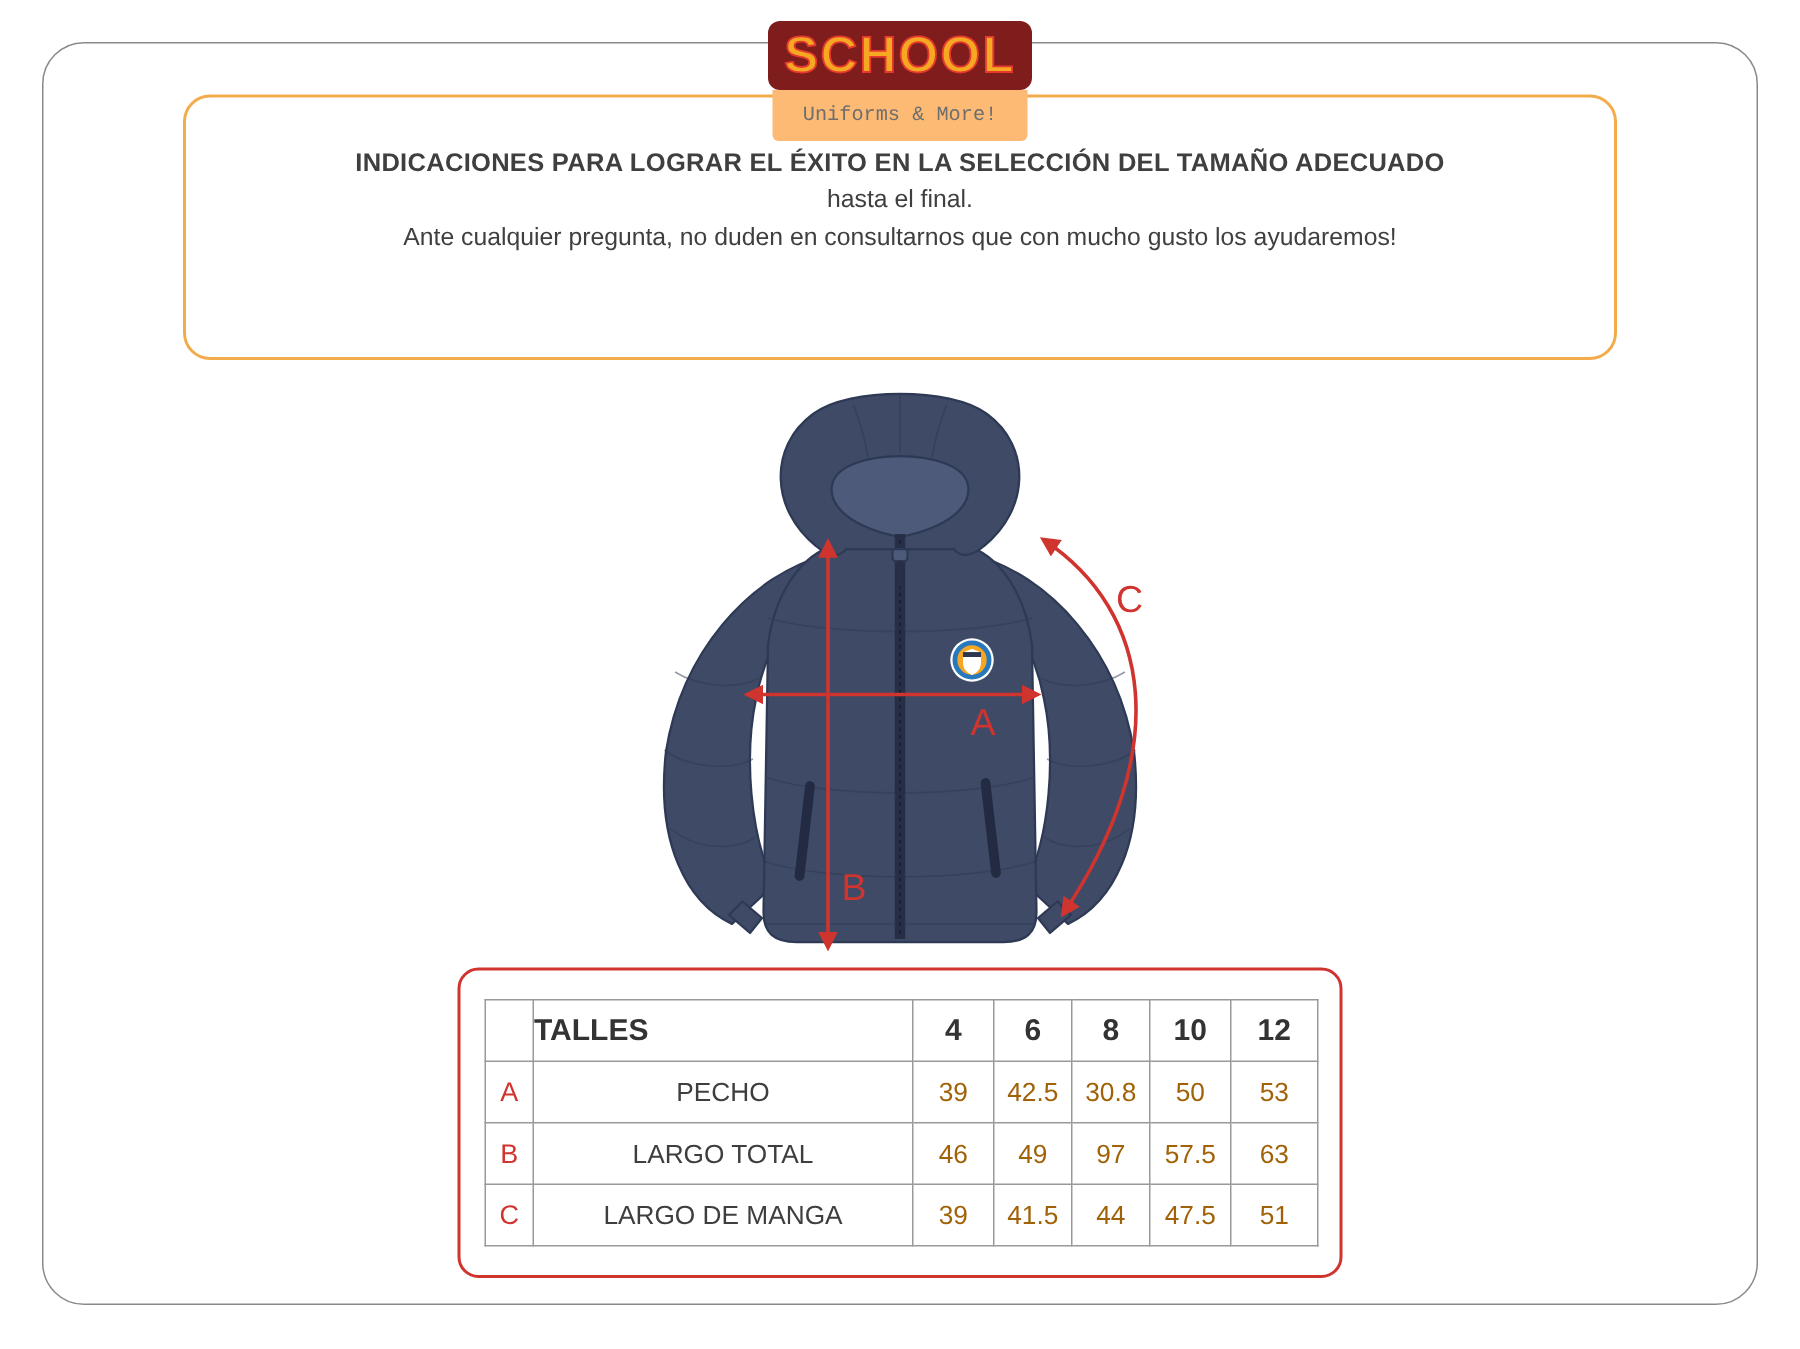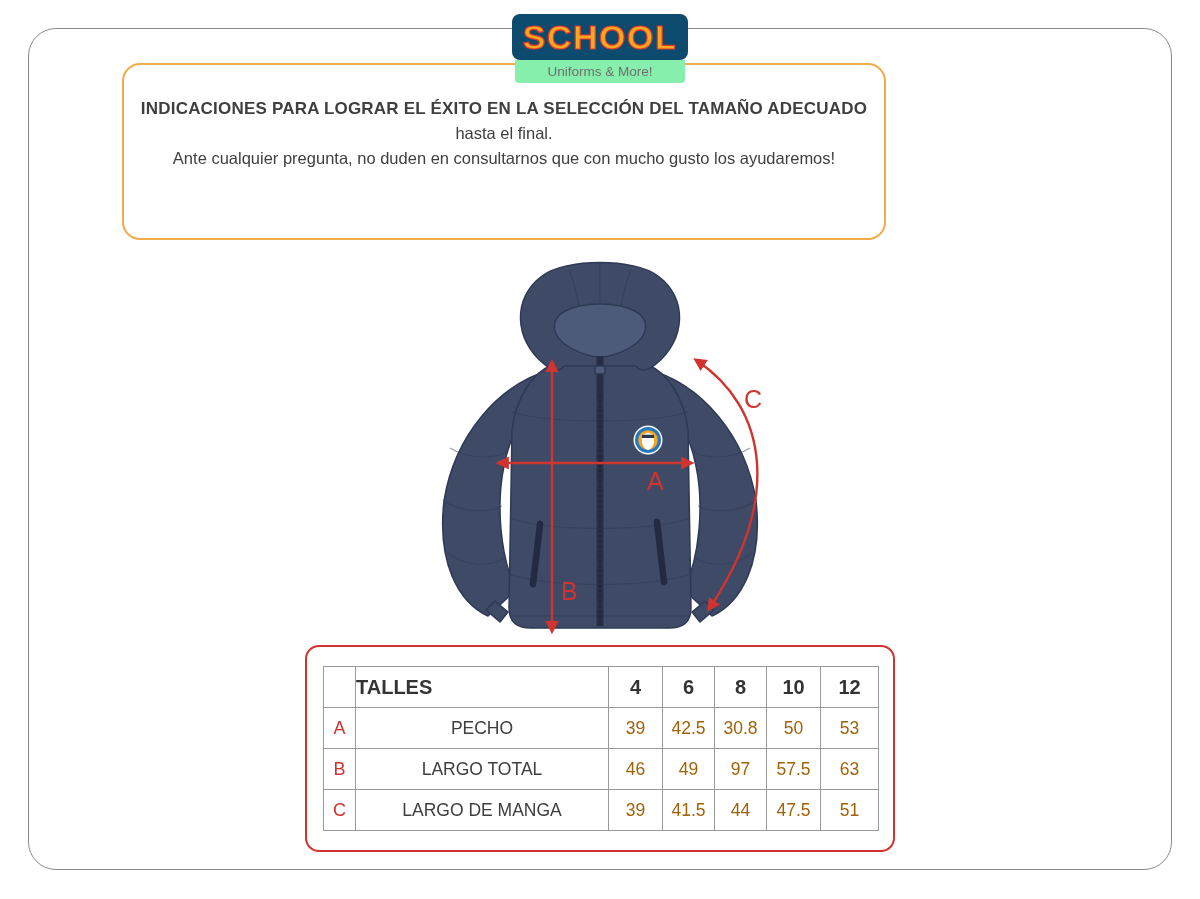--- a/index.html
+++ b/index.html
@@ -22,44 +22,45 @@
   
   .logo {
     position: absolute;
     left: 512px; top: 14px;
     width: 176px;
     z-index: 6;
     text-align: center;
   }
   .logo-top {
     height: 46px;
-    background: #0c4a6e;
+    background: #7f1d1d;
     border-radius: 8px;
     display: flex; align-items: center; justify-content: center;
     font-size: 34px;
     font-weight: bold;
     letter-spacing: 1.5px;
     color: #f7a823;
     -webkit-text-stroke: 1.2px #e5392e;
   }
   .logo-bottom {
     width: 170px;
-    height: 23px;
+    height: 34px;
     margin: 0 auto;
-    background: #86efac;
+    background: #fdba74;
     border-radius: 0 0 4px 4px;
     display: flex; align-items: center; justify-content: center;
     font-size: 13.5px;
     color: #6e6e6e;
+    font-family: Liberation Mono, monospace;
   }
   
   .instructions {
     position: absolute;
     left: 122px; top: 63px;
-    width: 764px; height: 177px;
+    width: 956px; height: 177px;
     border: 2px solid #f2ac4b;
     border-radius: 18px;
     box-sizing: border-box;
     text-align: center;
     color: #3f3f3f;
     padding-top: 31px;
     z-index: 2;
     background: #ffffff;
   }
   .instructions p {

